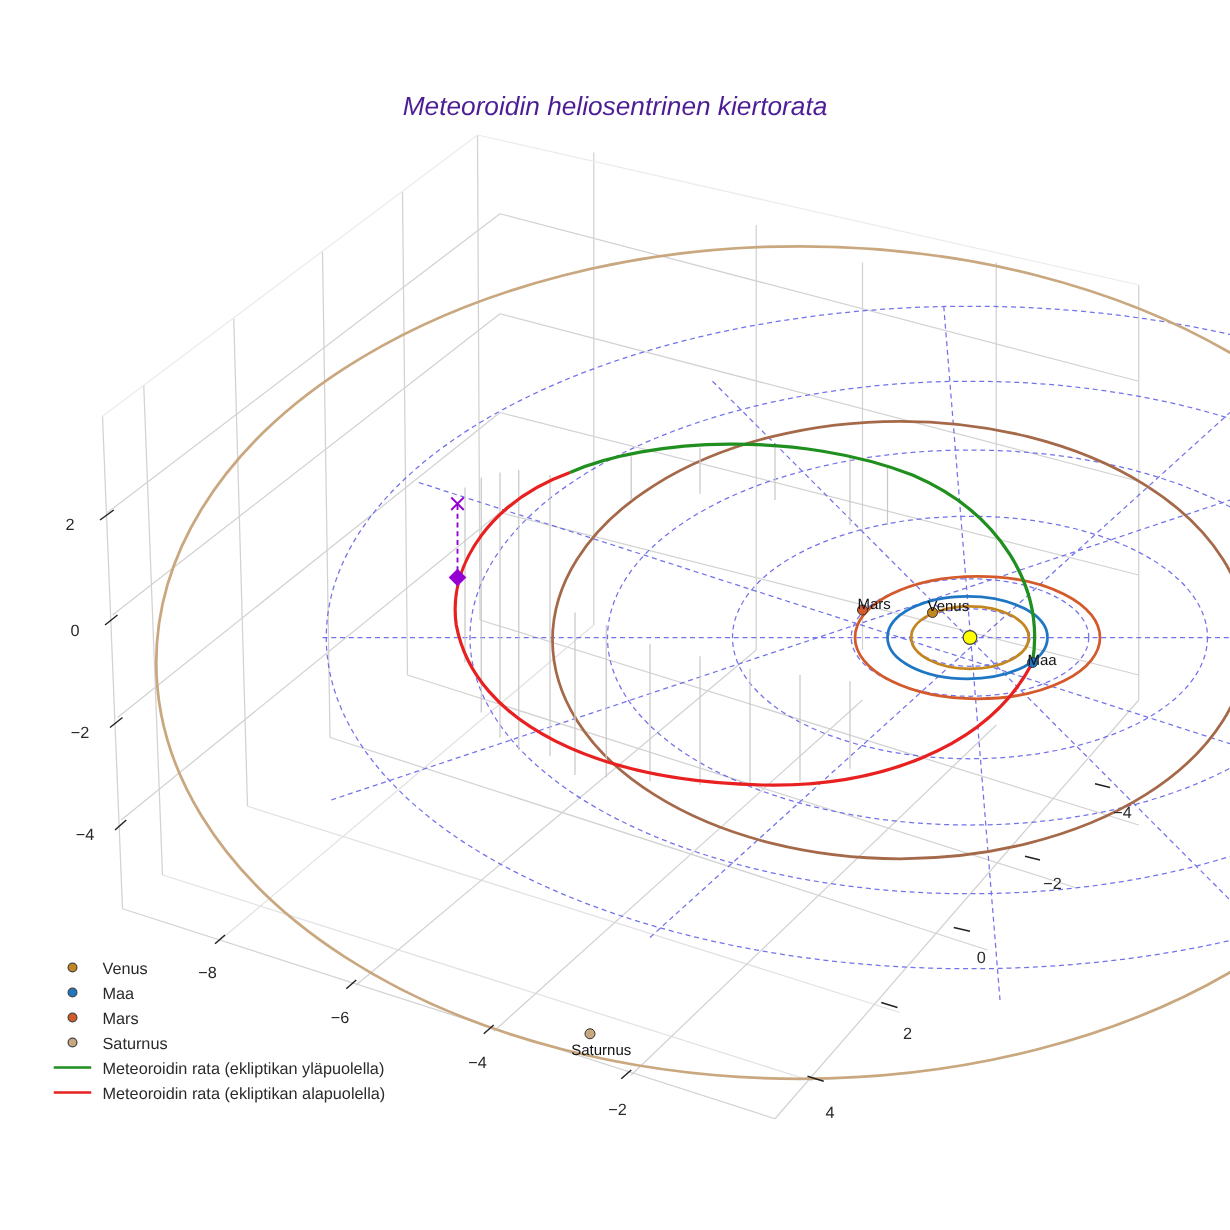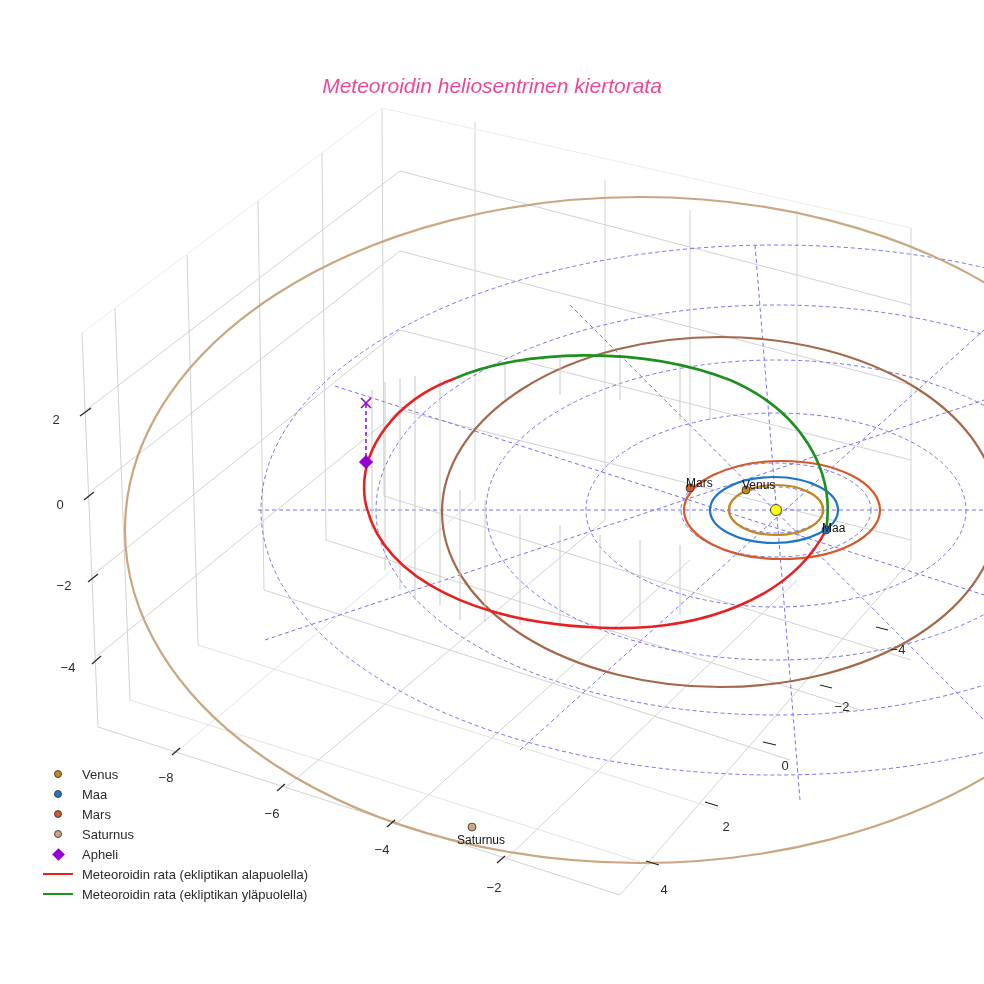--- a/index.html
+++ b/index.html
@@ -1,18 +1,18 @@
 <!DOCTYPE html>
 <html><head>
 <meta charset="utf-8">
 <style>
   html, body { margin:0; padding:0; background:#ffffff; }
   body { width:984px; height:984px; position:relative; overflow:hidden; font-family:"Liberation Sans", sans-serif; }
   #plot { position:absolute; left:0; top:0; width:984px; height:984px; }
-  .title { position:absolute; left:0; width:984px; top:74px; text-align:center; font-size:21px; font-style:italic; color:#ec4899; }
+  .title { position:absolute; left:0; width:984px; top:74px; text-align:center; font-size:21px; font-style:italic; color:#4c1d95; }
   .tick-label { font-size:13px; fill:#2a2a2a; font-family:"Liberation Sans", sans-serif; }
   .planet-label { font-size:12px; fill:#111; font-family:"Liberation Sans", sans-serif; }
   .legend { position:absolute; left:36px; top:764px; font-size:13px; color:#2a2a2a; }
   .legend-item { height:20px; display:flex; align-items:center; }
   .legend-swatch { width:44px; height:20px; display:flex; align-items:center; justify-content:center; margin-right:2px; }
   .dot { width:8px; height:8px; border-radius:50%; border:1px solid #444; box-sizing:border-box; }
   .dot.big { width:13px; height:13px; }
   .diamond { width:9px; height:9px; transform:rotate(45deg); }
   .line-sw { width:30px; height:2px; }
 </style>
@@ -181,29 +181,23 @@
       <span>Mars</span>
     </div>
     <div class="legend-item">
       <span class="legend-swatch">
         <span class="dot" style="background: rgb(201, 167, 127);"></span>
       </span>
       <span>Saturnus</span>
     </div>
     <div class="legend-item">
       <span class="legend-swatch">
-        <span class="diamond" style="background: rgb(148, 0, 211);"></span>
-      </span>
-      <span>Apheli</span>
+        <span class="line-sw" style="background: rgb(31, 143, 31);"></span>
+      </span>
+      <span>Meteoroidin rata (ekliptikan yläpuolella)</span>
     </div>
     <div class="legend-item">
       <span class="legend-swatch">
         <span class="line-sw" style="background: rgb(232, 32, 32);"></span>
       </span>
       <span>Meteoroidin rata (ekliptikan alapuolella)</span>
     </div>
-    <div class="legend-item">
-      <span class="legend-swatch">
-        <span class="line-sw" style="background: rgb(31, 143, 31);"></span>
-      </span>
-      <span>Meteoroidin rata (ekliptikan yläpuolella)</span>
-    </div>
   </div>
 
 </body></html>

